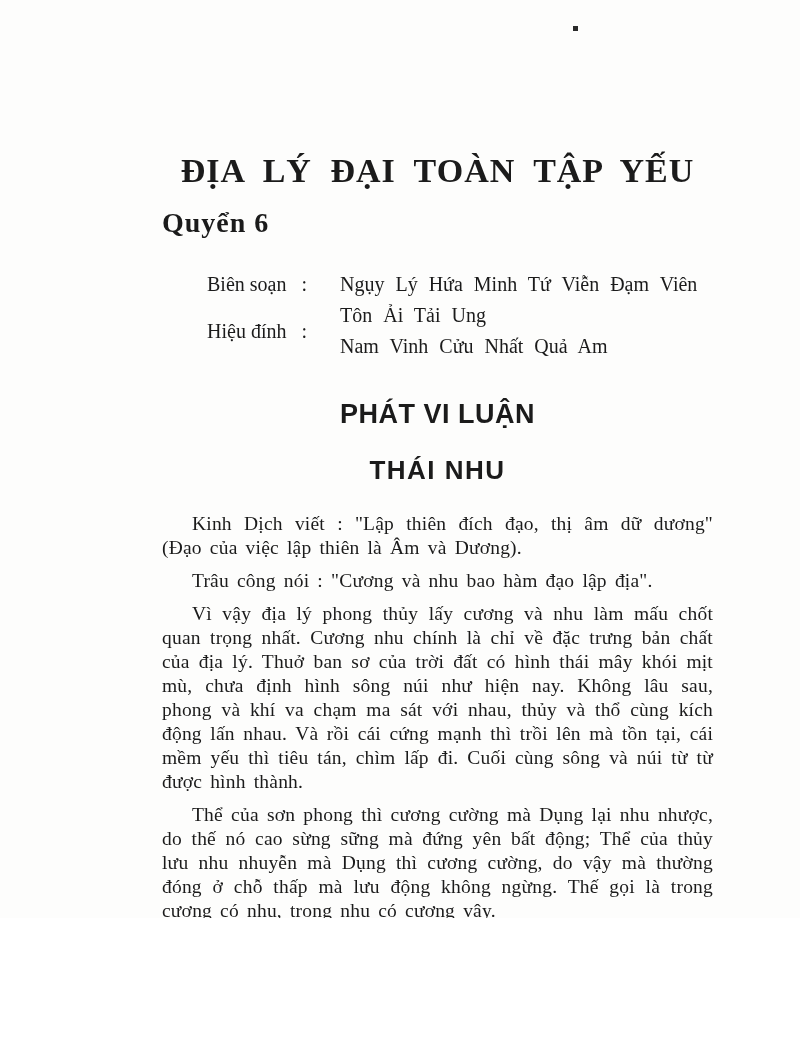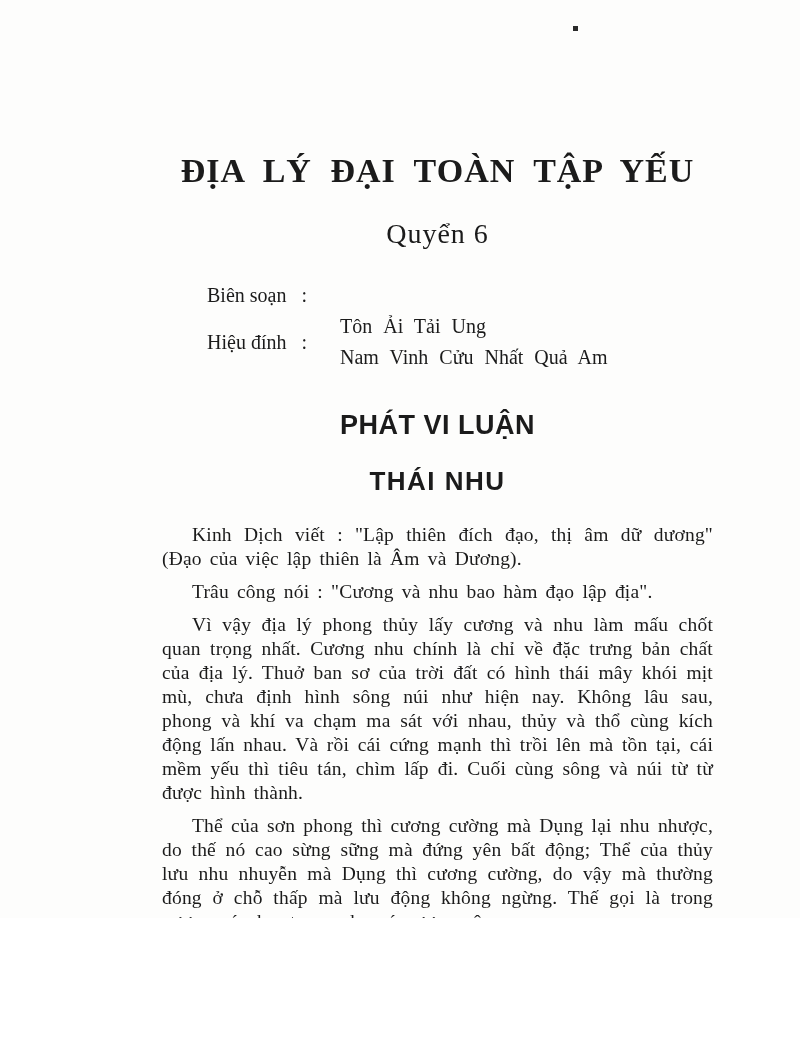--- a/index.html
+++ b/index.html
@@ -22,24 +22,24 @@
     margin: 150px 0 0 0;
     text-align: center;
     font-size: 34px;
     font-weight: bold;
     letter-spacing: 1px;
     word-spacing: 9px;
     line-height: 42px;
     white-space: nowrap;
   }
   .subtitle {
-    margin: 24px 0 0 0;
-    text-align: center;
+    margin: 13px 0 0 0;
+    text-align: left;
     font-size: 28px;
-    font-weight: normal;
+    font-weight: bold;
     letter-spacing: 1px;
     line-height: 36px;
   }
   .credits {
     margin-top: 28px;
     font-size: 20px;
   }
   .credit-row {
     display: flex;
     align-items: center;
@@ -148,20 +148,23 @@
   <div class="content">
 
     <h1 class="title">ĐỊA LÝ ĐẠI TOÀN TẬP YẾU</h1>
     <h2 class="subtitle">Quyển 6</h2>
 
     <div class="credits">
       <div class="credit-row">
         <div class="credit-label">
           <span>Biên soạn</span>
           <span>:</span>
+        </div>
+        <div class="credit-values">
+          <div>Ngụy Lý Hứa Minh Tứ Viễn Đạm Viên</div>
         </div>
       </div>
       <div class="credit-row">
         <div class="credit-label">
           <span>Hiệu đính</span>
           <span>:</span>
         </div>
         <div class="credit-values">
           <div>Tôn Ải Tải Ung</div>
           <div>Nam Vinh Cửu Nhất Quả Am</div>

